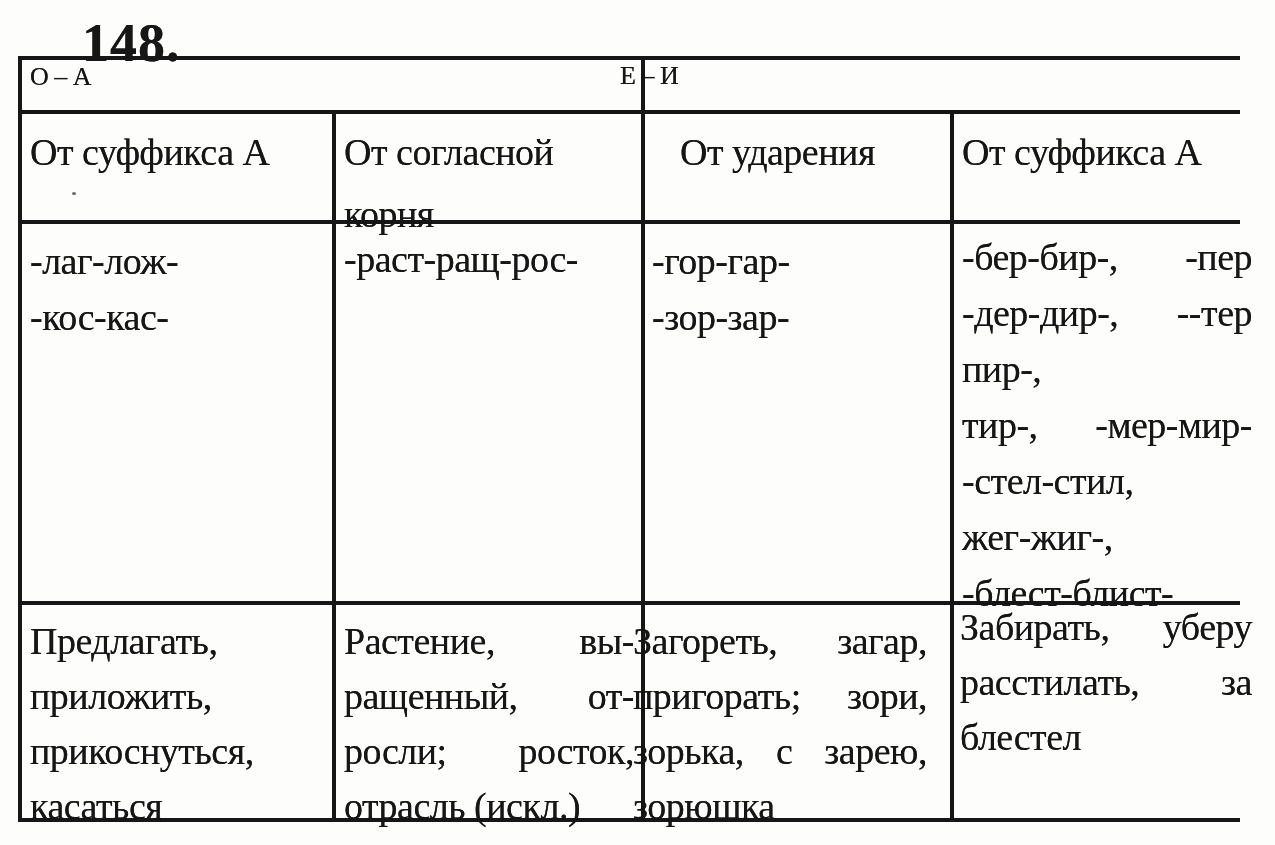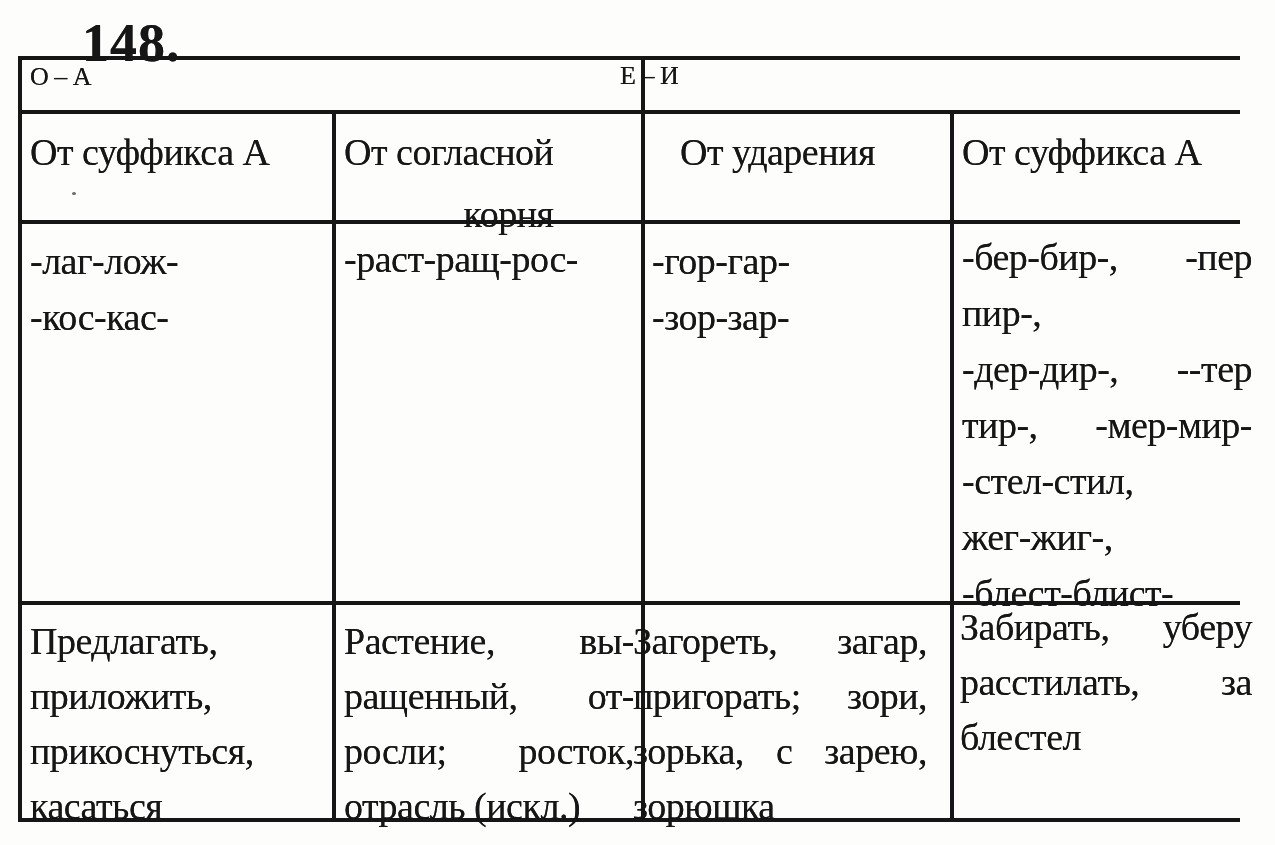--- a/index.html
+++ b/index.html
@@ -27,21 +27,21 @@
   .vline{width:4px;}
 
   .cell{
     position:absolute;
     font-size:38px;
     letter-spacing:-0.5px;
     text-shadow:0 0 .6px rgba(0,0,0,.8);
     white-space:nowrap;
   }
   .group{font-size:26px;text-align:right;}
-  .hdr .ln{line-height:62px;text-align:right;}
+  .hdr .ln{line-height:62px;}
   .roots .ln{line-height:56px;}
   .examples .ln{line-height:55px;}
   .ln{white-space:nowrap;overflow:visible;}
   .ln.j{display:flex;justify-content:space-between;}
 
   .speckle{
     position:absolute;left:72px;top:192px;width:4px;height:3px;
     background:#6a6a6a;border-radius:50%;
   }
 </style>
@@ -91,25 +91,25 @@
     </div>
   <div class="cell roots" style="left:652px;top:233px;width:288px;">
       <div class="ln">-гор-гар-</div>
       <div class="ln">-зор-зар-</div>
     </div>
   <div class="cell roots" style="left:962px;top:229px;width:290px;">
       <div class="ln j">
         <span>-бер-бир-,</span>
         <span>-пер</span>
       </div>
-      <div class="ln">пир-,</div>
       <div class="ln j">
         <span>-дер-дир-,</span>
         <span>--тер</span>
       </div>
+      <div class="ln">пир-,</div>
       <div class="ln j">
         <span>тир-,</span>
         <span>-мер-мир-</span>
       </div>
       <div class="ln">-стел-стил,</div>
       <div class="ln">жег-жиг-,</div>
       <div class="ln">-блест-блист-</div>
     </div>
 
   <div class="cell examples" style="left:30px;top:614px;width:294px;">

